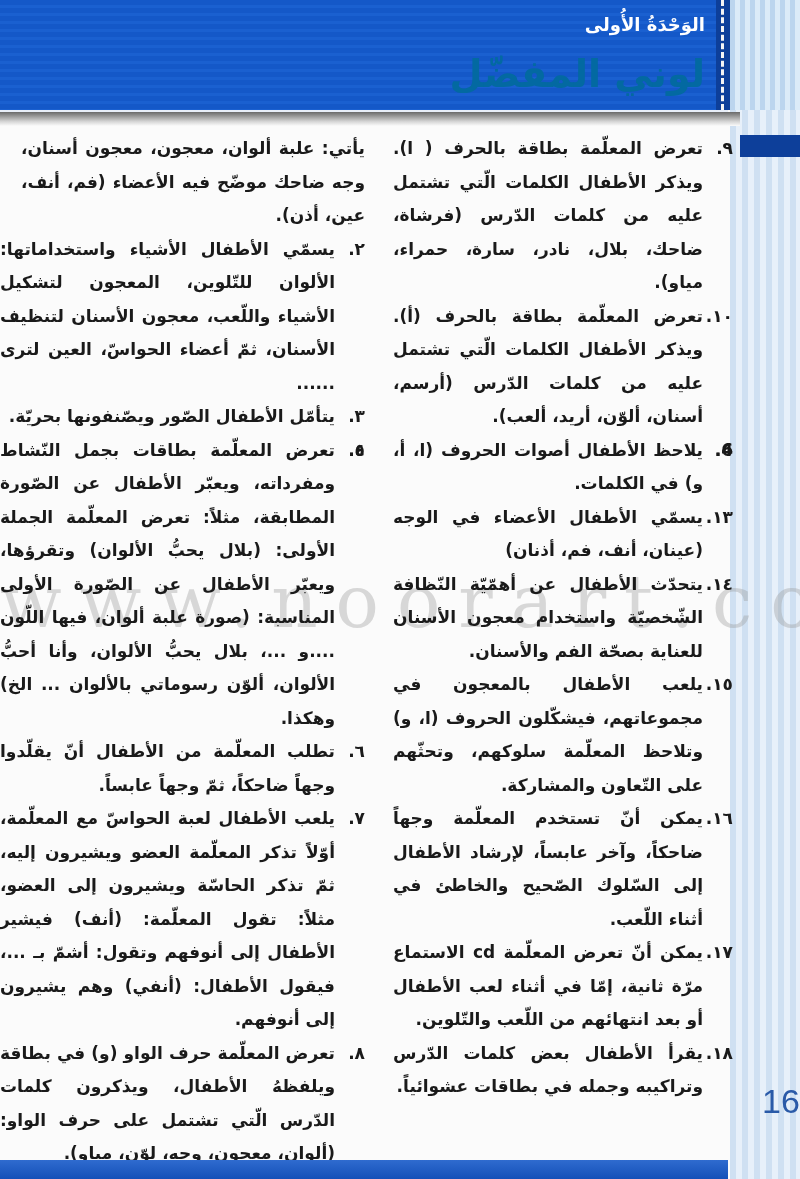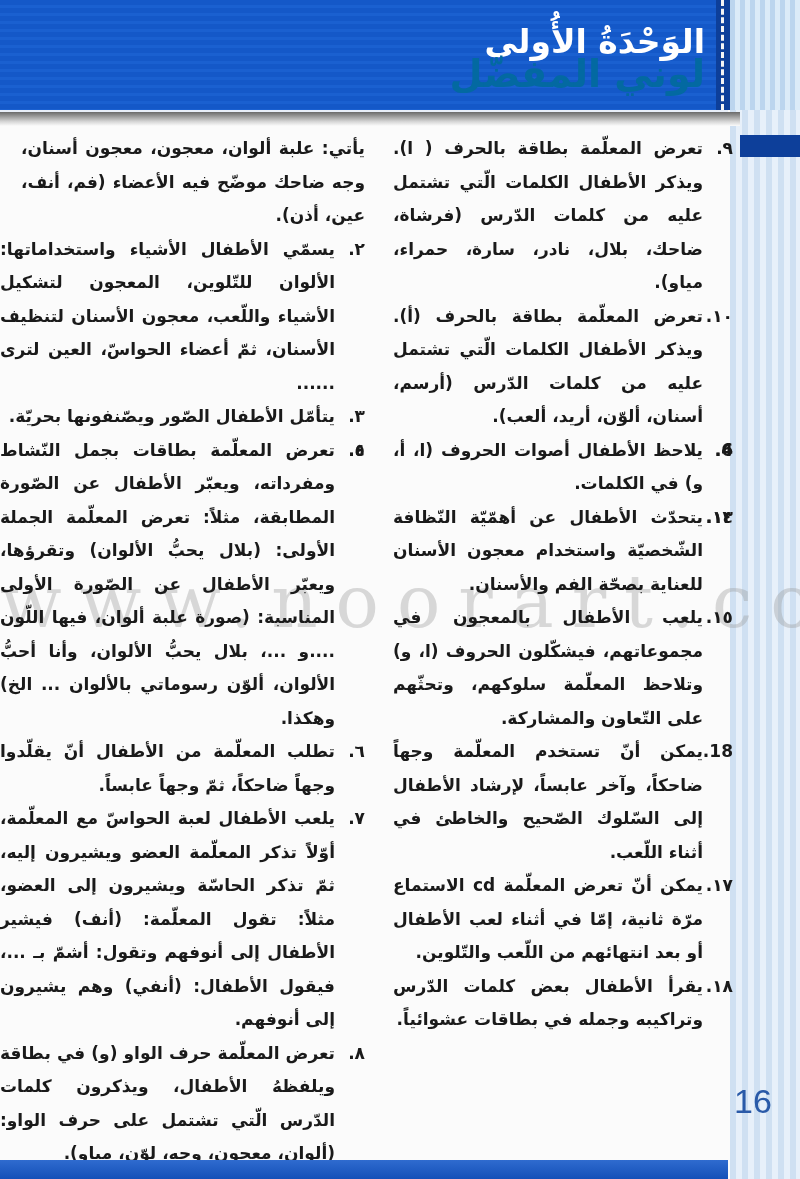--- a/index.html
+++ b/index.html
@@ -33,39 +33,39 @@
   .right-strip-top {
     position: absolute; right: 0; top: 0; width: 70px; height: 110px;
     background: repeating-linear-gradient(90deg, #bcd5ee 0px, #bcd5ee 5px, #dcebf8 5px, #dcebf8 10px);
   }
   .right-tab {
     position: absolute; left: 740px; top: 135px; width: 60px; height: 22px;
     background: #0d3f9a;
   }
   .unit-label {
     position: absolute; right: 95px; top: 14px;
-    color: #ffffff; font-size: 33px; font-weight: bold; direction: rtl; margin-top: 8px;
+    color: #ffffff; font-size: 18px; font-weight: bold; direction: rtl;
   }
   .lesson-title {
     position: absolute; right: 95px; top: 52px;
     color: #0369a1; font-size: 38px; font-weight: bold; direction: rtl;
   }
   .col {
     position: absolute; direction: rtl; text-align: justify;
     font-size: 17px; font-weight: bold; line-height: 33.5px;
   }
   .col-right { left: 393px; top: 132px; width: 340px; }
   .col-left { left: 0px; top: 132px; width: 365px; }
   .item { position: relative; padding-right: 30px; margin: 0; }
   .item .num {
     position: absolute; right: 0; top: 0; width: 28px; text-align: right;
   }
   .item.cont { padding-right: 0; padding-left: 21px; }
   .page-number {
-    position: absolute; left: 734px; top: 1082px;
+    position: absolute; left: 762px; top: 1082px;
     font-family: "Liberation Sans", sans-serif; font-size: 34px; color: #2a5aa8;
   }
   .footer-band {
     position: absolute; left: 0; top: 1160px; width: 728px; height: 19px;
     background: linear-gradient(180deg, #2f6bcf, #1450b8);
   }
   .watermark {
     position: absolute; left: 0; top: 560px; width: 800px;
     font-family: "DejaVu Serif", serif; font-size: 72px; letter-spacing: 18px;
     color: rgba(150,150,150,0.35); white-space: nowrap; pointer-events: none;
@@ -85,24 +85,24 @@
 <div class="unit-label">الوَحْدَةُ الأُولى</div>
 <div class="lesson-title">لوني المفضّل</div>
 
 <div class="watermark">www.noorart.com</div>
 
 <div class="col col-right">
   <p class="item"><span class="num">٩.</span><span>تعرض المعلّمة بطاقة بالحرف ( ا). ويذكر الأطفال الكلمات الّتي تشتمل عليه من كلمات الدّرس (فرشاة، ضاحك، بلال، نادر، سارة، حمراء، مياو).</span></p>
   <p class="item"><span class="num">١٠.</span><span>تعرض المعلّمة بطاقة بالحرف (أ). ويذكر الأطفال الكلمات الّتي تشتمل عليه من كلمات الدّرس (أرسم، أسنان، ألوّن، أريد، ألعب).</span></p>
   <p class="item"><span class="num">6.</span></p>
   <p class="item"><span class="num">4.</span><span>يلاحظ الأطفال أصوات الحروف (ا، أ، و) في الكلمات.</span></p>
-  <p class="item"><span class="num">١٣.</span></p>
+  <p class="item"><span class="num">١٣.</span><span>يسمّي الأطفال الأعضاء في الوجه (عينان، أنف، فم، أذنان)</span></p>
   <p class="item"><span class="num">١٤.</span><span>يتحدّث الأطفال عن أهمّيّة النّظافة الشّخصيّة واستخدام معجون الأسنان للعناية بصحّة الفم والأسنان.</span></p>
   <p class="item"><span class="num">١٥.</span><span>يلعب الأطفال بالمعجون في مجموعاتهم، فيشكّلون الحروف (ا، و) وتلاحظ المعلّمة سلوكهم، وتحثّهم على التّعاون والمشاركة.</span></p>
-  <p class="item"><span class="num">18.</span><span>يمكن أنّ تستخدم المعلّمة وجهاً ضاحكاً، وآخر عابساً، لإرشاد الأطفال إلى السّلوك الصّحيح والخاطئ في أثناء اللّعب.</span></p>
+  <p class="item"><span class="num">١٦.</span><span>يمكن أنّ تستخدم المعلّمة وجهاً ضاحكاً، وآخر عابساً، لإرشاد الأطفال إلى السّلوك الصّحيح والخاطئ في أثناء اللّعب.</span></p>
   <p class="item"><span class="num">١٧.</span><span>يمكن أنّ تعرض المعلّمة cd الاستماع مرّة ثانية، إمّا في أثناء لعب الأطفال أو بعد انتهائهم من اللّعب والتّلوين.</span></p>
   <p class="item"><span class="num">١٨.</span><span>يقرأ الأطفال بعض كلمات الدّرس وتراكيبه وجمله في بطاقات عشوائياً.</span></p>
 
 </div>
 
 <div class="col col-left">
   <p class="item cont">يأتي: علبة ألوان، معجون، معجون أسنان، وجه ضاحك موضّح فيه الأعضاء (فم، أنف، عين، أذن).</p>
   <p class="item"><span class="num">٢.</span><span>يسمّي الأطفال الأشياء واستخداماتها: الألوان للتّلوين، المعجون لتشكيل الأشياء واللّعب، معجون الأسنان لتنظيف الأسنان، ثمّ أعضاء الحواسّ، العين لترى ......</span></p>
   <p class="item"><span class="num">٣.</span><span>يتأمّل الأطفال الصّور ويصّنفونها بحريّة.</span></p>
   <p class="item"><span class="num">٤.</span></p>

